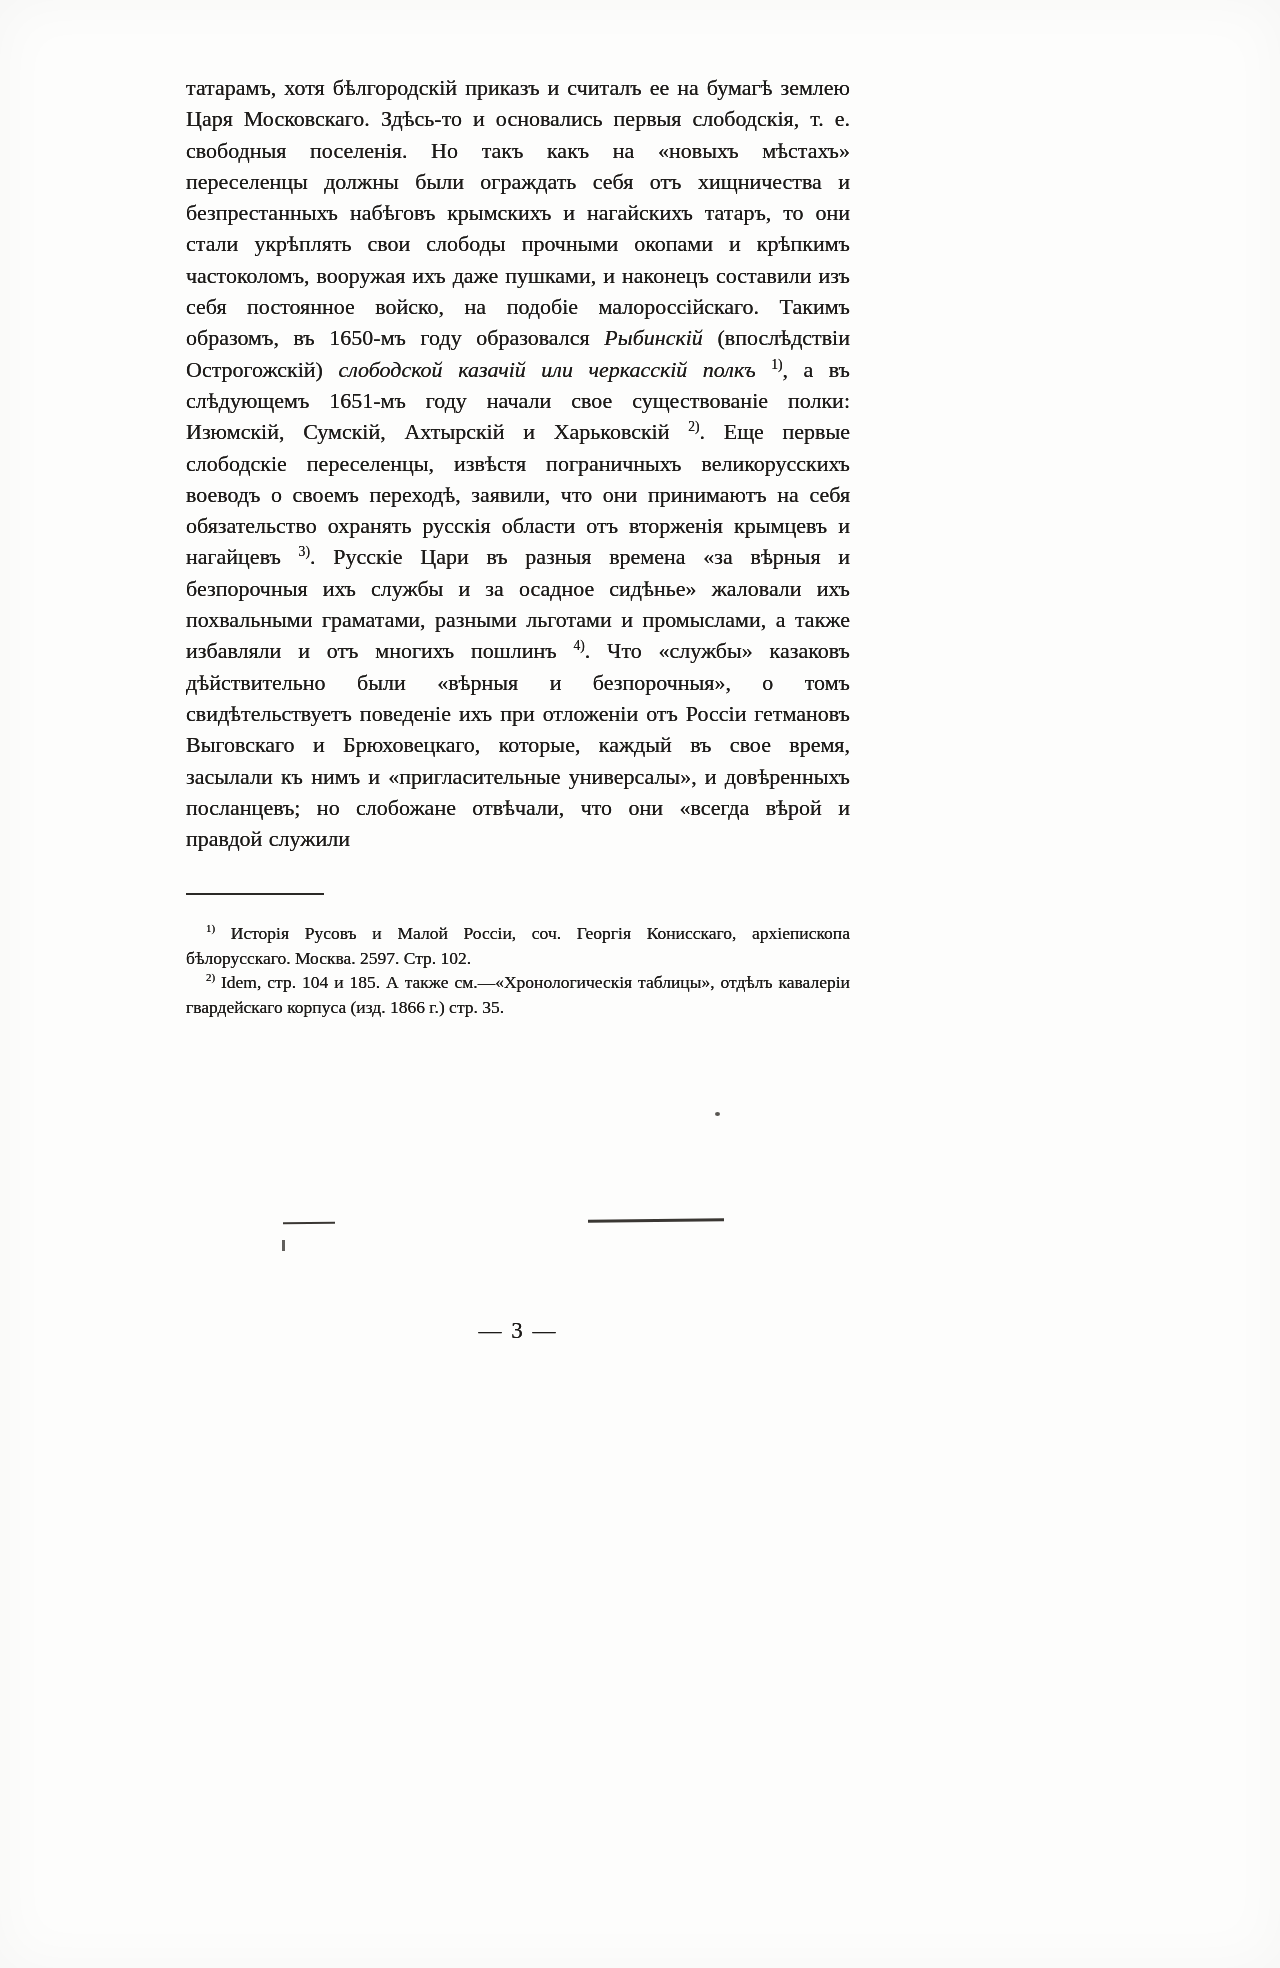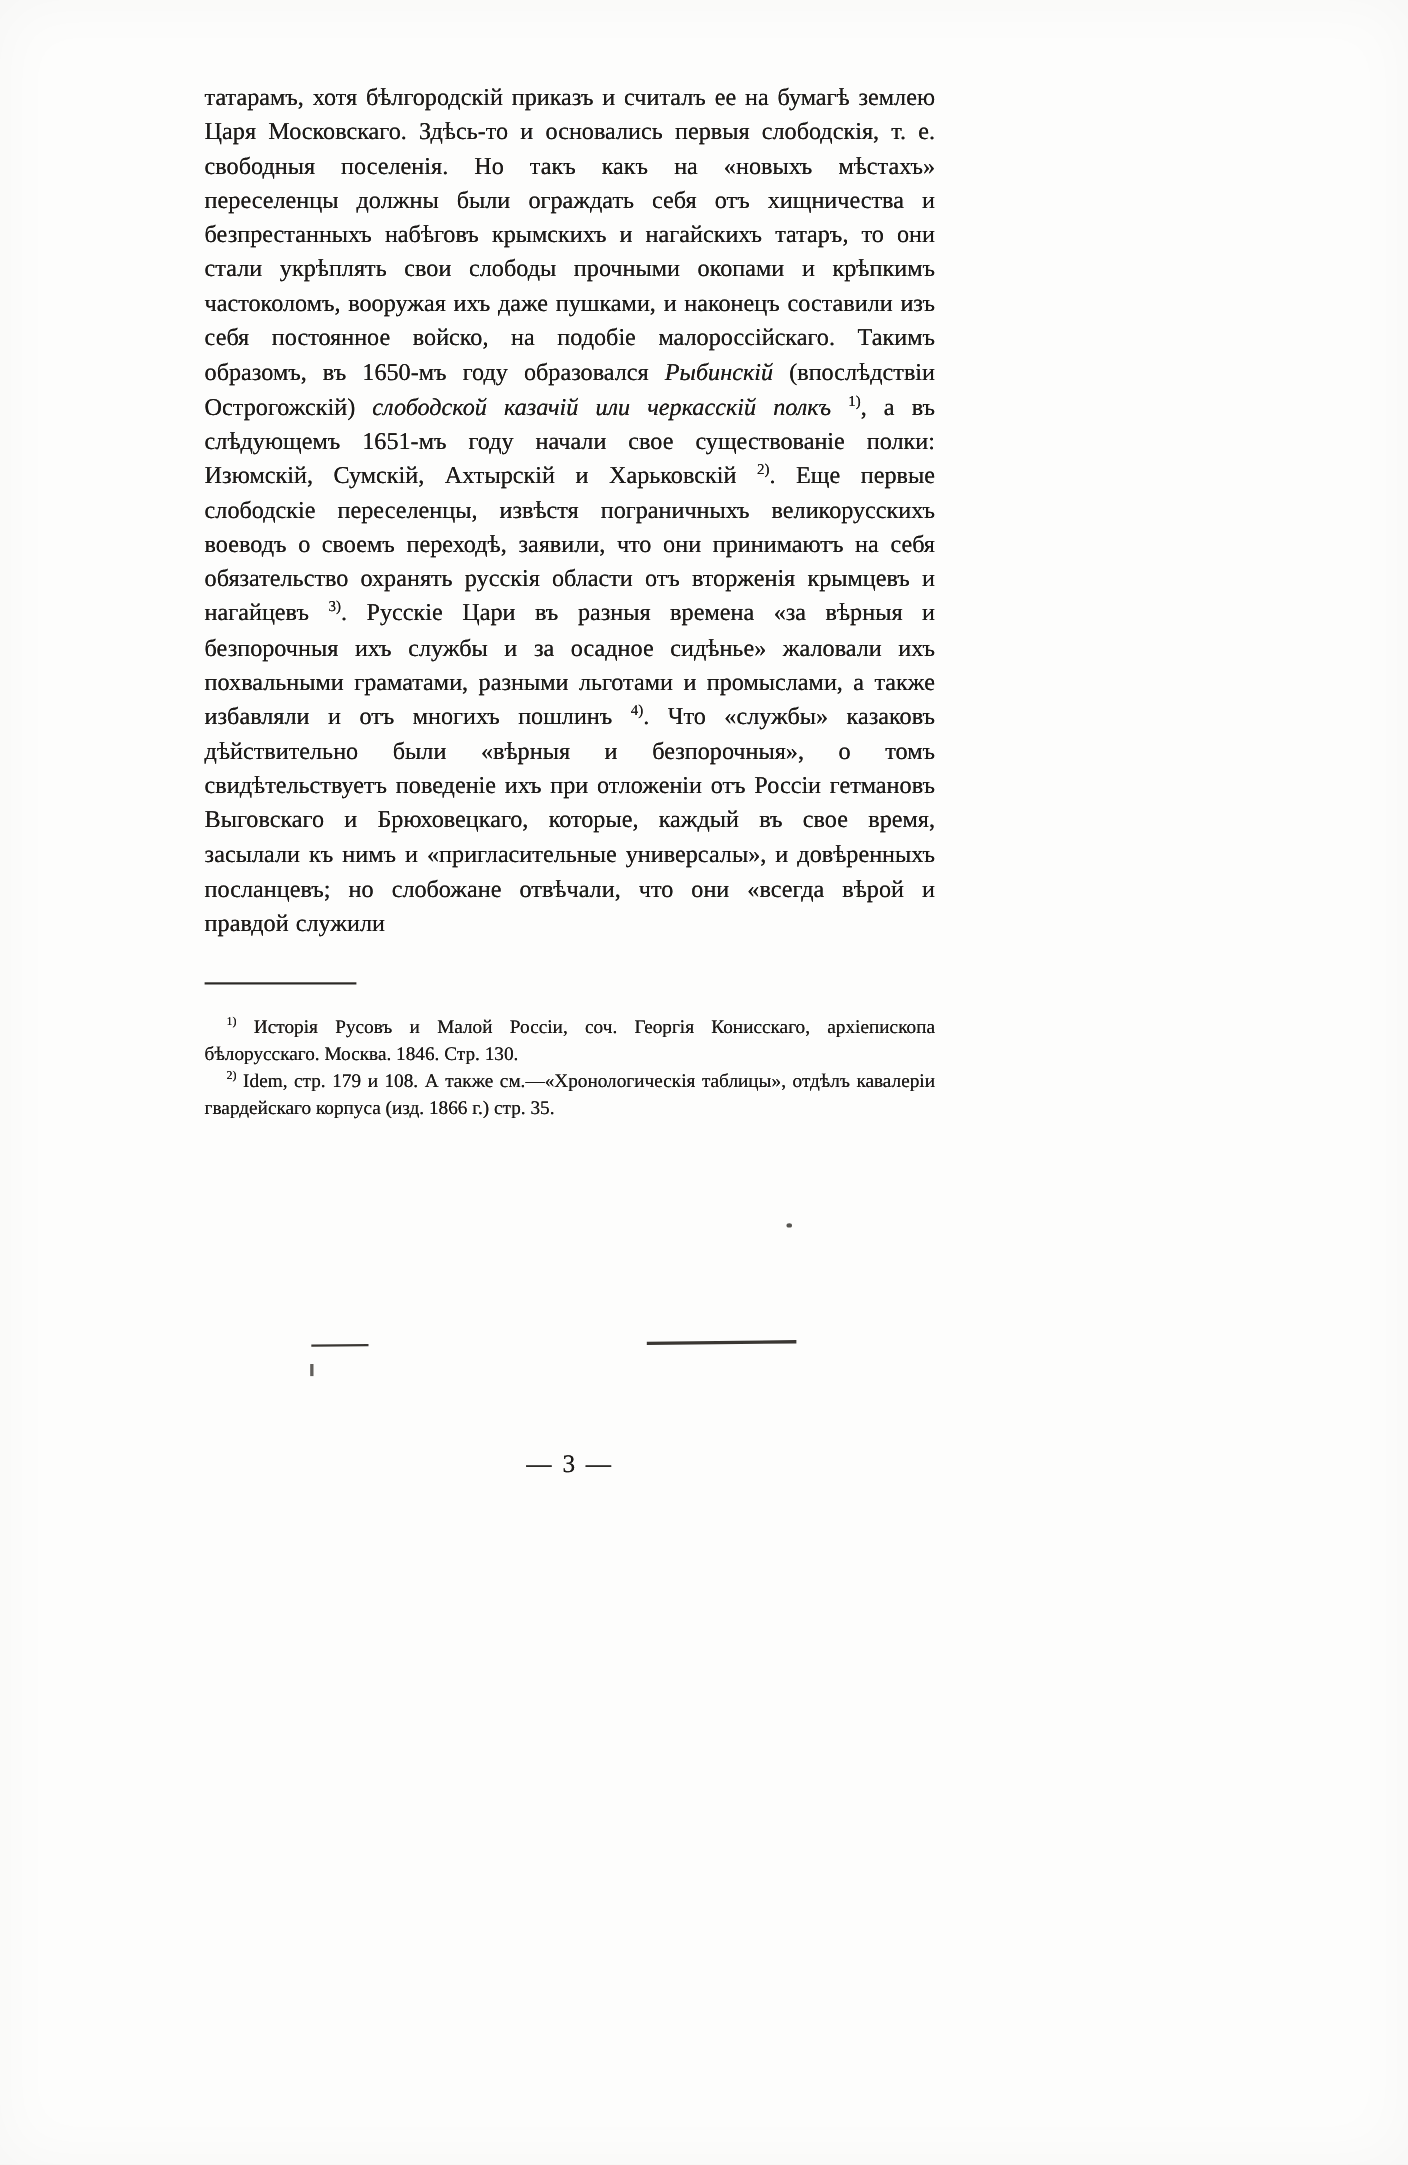--- a/index.html
+++ b/index.html
@@ -86,22 +86,22 @@
 
 <div class="page">
 
   <div class="text-column">
     <div class="body-paragraph"><span>татарамъ, хотя бѣлгородскій приказъ и считалъ ее на бумагѣ землею Царя Московскаго. Здѣсь-то и основались первыя слободскія, т. е. свободныя поселенія. Но такъ какъ на «новыхъ мѣстахъ» переселенцы должны были ограждать себя отъ хищничества и безпрестанныхъ набѣговъ крымскихъ и нагайскихъ татаръ, то они стали укрѣплять свои слободы прочными окопами и крѣпкимъ частоколомъ, вооружая ихъ даже пушками, и наконецъ составили изъ себя постоянное войско, на подобіе малороссійскаго. Такимъ образомъ, въ 1650-мъ году образовался </span><span class="it">Рыбинскій</span><span> (впослѣдствіи Острогожскій) </span><span class="it">слободской казачій или черкасскій полкъ</span><span> </span><sup>1)</sup><span>, а въ слѣдующемъ 1651-мъ году начали свое существованіе полки: Изюмскій, Сумскій, Ахтырскій и Харьковскій </span><sup>2)</sup><span>. Еще первые слободскіе переселенцы, извѣстя пограничныхъ великорусскихъ воеводъ о своемъ переходѣ, заявили, что они принимаютъ на себя обязательство охранять русскія области отъ вторженія крымцевъ и нагайцевъ </span><sup>3)</sup><span>. Русскіе Цари въ разныя времена «за вѣрныя и безпорочныя ихъ службы и за осадное сидѣнье» жаловали ихъ похвальными граматами, разными льготами и промыслами, а также избавляли и отъ многихъ пошлинъ </span><sup>4)</sup><span>. Что «службы» казаковъ дѣйствительно были «вѣрныя и безпорочныя», о томъ свидѣтельствуетъ поведеніе ихъ при отложеніи отъ Россіи гетмановъ Выговскаго и Брюховецкаго, которые, каждый въ свое время, засылали къ нимъ и «пригласительные универсалы», и довѣренныхъ посланцевъ; но слобожане отвѣчали, что они «всегда вѣрой и правдой служили</span></div>
   </div>
 
   <div class="footnote-separator"></div>
 
   <div class="footnotes">
-    <p class="footnote"><sup>1)</sup><span> Исторія Русовъ и Малой Россіи, соч. Георгія Конисскаго, архіепископа бѣлорусскаго. Москва. 1846. Стр. 130.</span></p>
-    <p class="footnote"><sup>2)</sup><span> Idem, стр. 179 и 108. А также см.—«Хронологическія таблицы», отдѣлъ кавалеріи гвардейскаго корпуса (изд. 1866 г.) стр. 35.</span></p>
+    <p class="footnote"><sup>1)</sup><span> Исторія Русовъ и Малой Россіи, соч. Георгія Конисскаго, архіепископа бѣлорусскаго. Москва. 2597. Стр. 102.</span></p>
+    <p class="footnote"><sup>2)</sup><span> Idem, стр. 104 и 185. А также см.—«Хронологическія таблицы», отдѣлъ кавалеріи гвардейскаго корпуса (изд. 1866 г.) стр. 35.</span></p>
   </div>
 
   <div class="artifact artifact-line-1"></div>
   <div class="artifact artifact-tick"></div>
   <div class="artifact artifact-line-2"></div>
   <div class="artifact artifact-dot"></div>
 
   <div class="page-number">— 3 —</div>
 
 </div>

